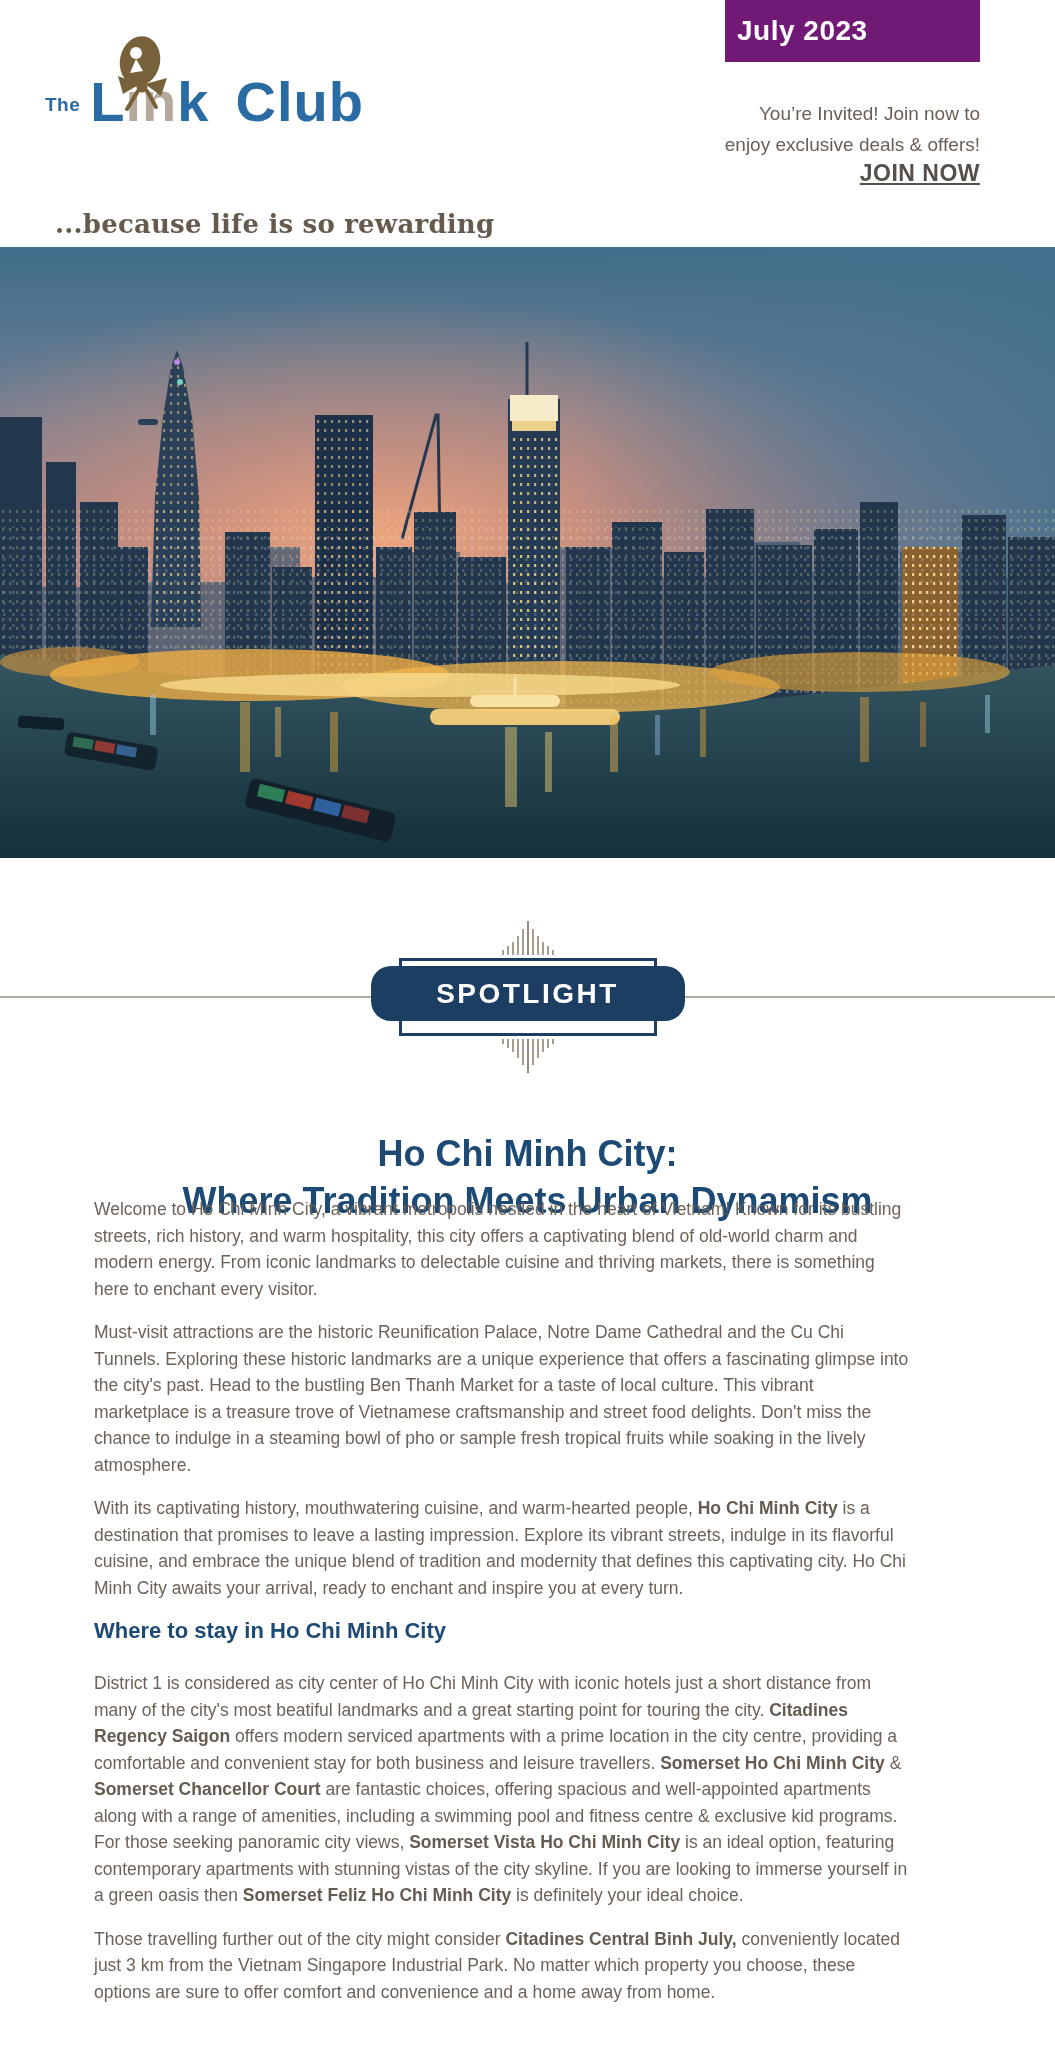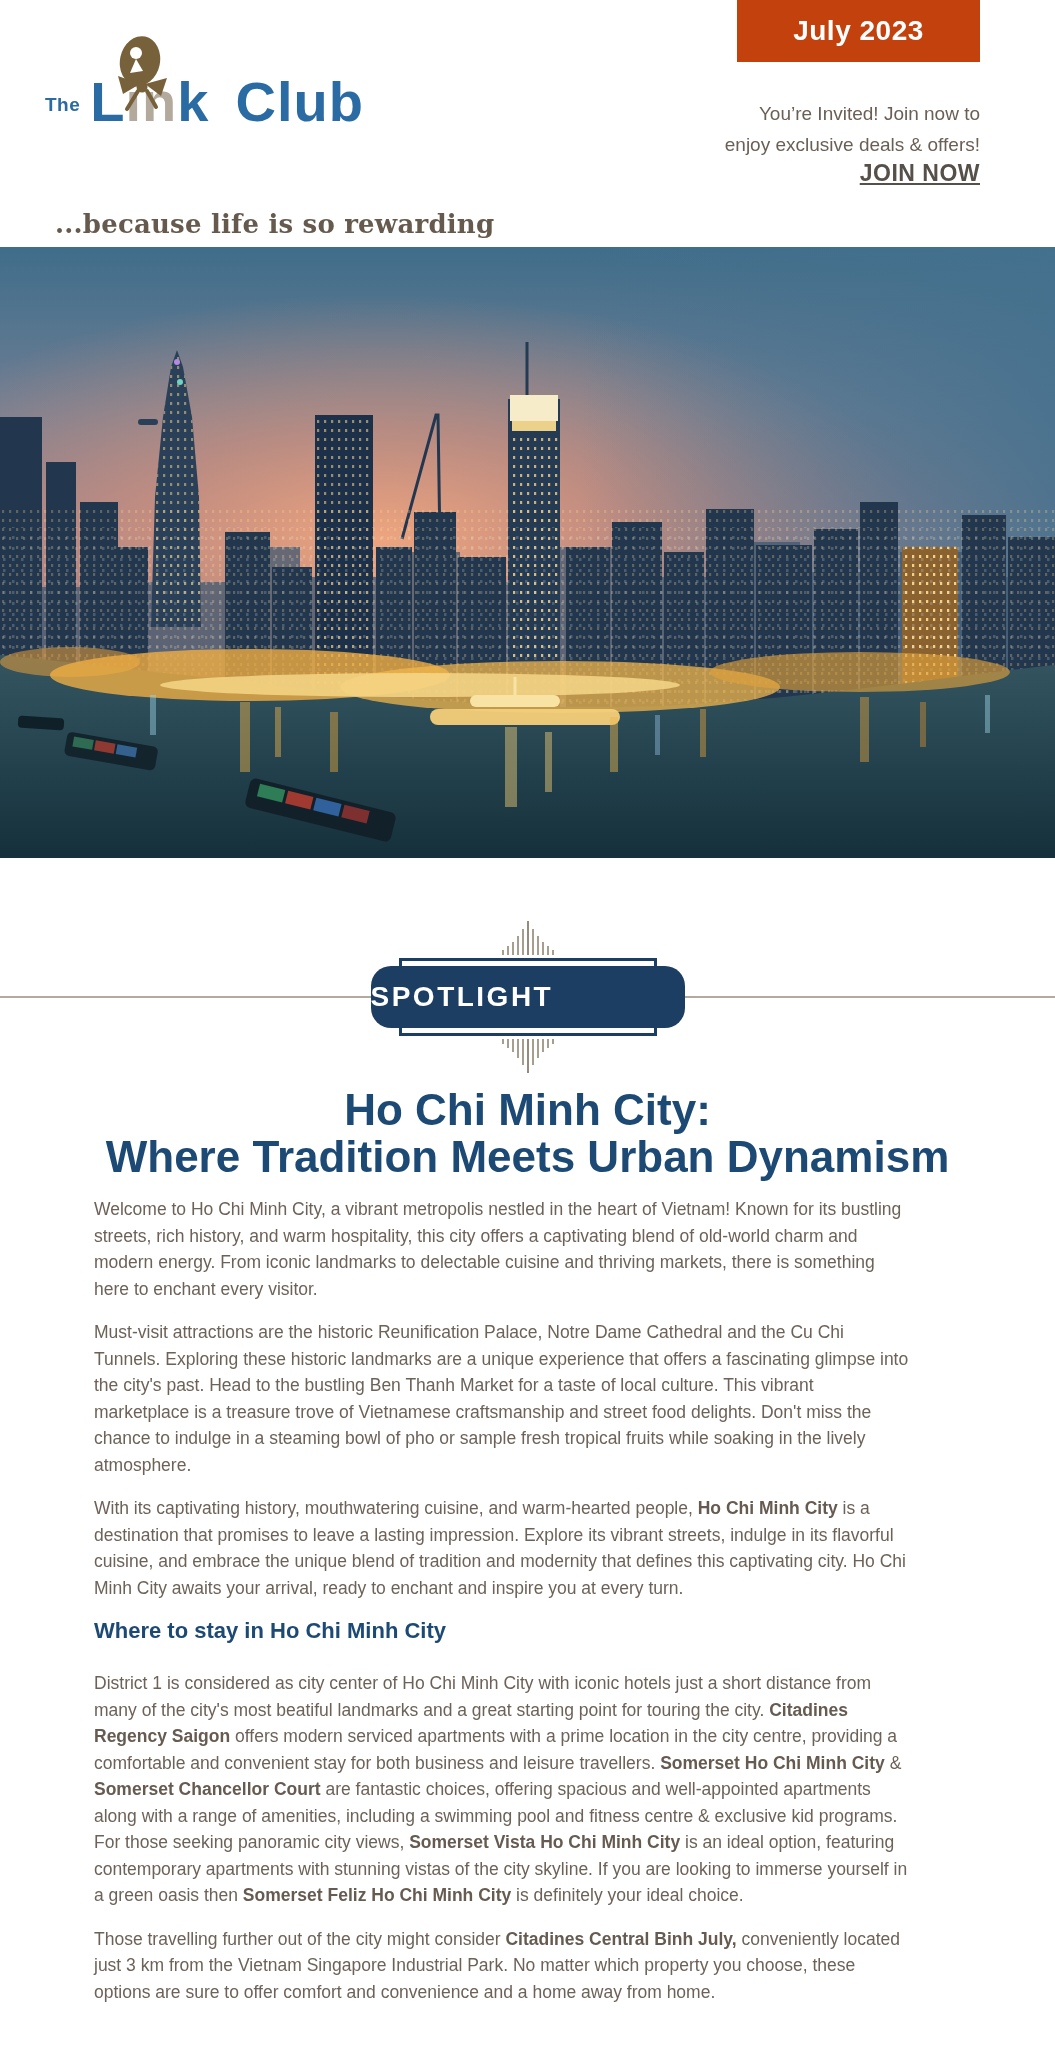--- a/index.html
+++ b/index.html
@@ -13,54 +13,54 @@
   .logo-big .gray{color:#b3a99c;}
   .logo-big .blue{color:#2b6ba3;}
   .club-gap{display:inline-block;width:26px;}
   .i-unit{position:relative;display:inline-block;}
   .i-unit .letter-i{color:#b3a99c;}
   .balloon{position:absolute;left:-17px;bottom:40px;width:66px;height:78px;}
   .tagline{position:absolute;left:55px;top:181px;font-family:"DejaVu Serif",serif;
            font-weight:bold;font-size:26px;color:#655a4d;letter-spacing:.2px;margin-top:28px;}
 
   
-  .badge{position:absolute;top:0;right:75px;width:243px;height:62px;background:#c2410c;
-         color:#ffffff;font-size:28px;font-weight:bold;text-align:center;line-height:62px;letter-spacing:.5px;}
+  .badge{position:absolute;top:0;right:75px;width:243px;height:62px;background:#701a75;
+         color:#ffffff;font-size:28px;font-weight:bold;text-align:left;line-height:62px;letter-spacing:.5px;padding-left:12px;}
   .invite{position:absolute;top:98px;right:75px;text-align:right;color:#6a5f55;
           font-size:19px;line-height:31px;}
   .join{position:absolute;top:160px;right:75px;display:block;color:#56504a;font-size:23px;
         font-weight:bold;text-decoration:underline;letter-spacing:.5px;cursor:pointer;margin-left:16px;}
 
   
   .hero{position:absolute;left:0;top:247px;width:1055px;height:611px;}
   .hero svg{display:block;width:100%;height:100%;}
 
   
   .orn-line{position:absolute;left:0;top:996px;width:1055px;height:2px;background:#b3aa9e;}
   .orn-frame{position:absolute;left:50%;top:958px;transform:translateX(-50%);
              width:252px;height:72px;border:3px solid #1d3e63;background:transparent;}
   .orn-pill{position:absolute;left:50%;top:966px;transform:translateX(-50%);
-            width:314px;height:62px;background:#1d3e63;border-radius:20px;
-            display:flex;align-items:center;justify-content:flex-start;}
+            width:314px;height:55px;background:#1d3e63;border-radius:20px;
+            display:flex;align-items:center;justify-content:center;}
   .orn-pill span{color:#ffffff;font-size:28px;font-weight:bold;letter-spacing:2.5px;}
   .fringe{position:absolute;left:50%;transform:translateX(-50%);display:flex;gap:3px;
           align-items:flex-end;height:34px;}
   .fringe.top{top:921px;}
   .fringe.bottom{top:1039px;align-items:flex-start;}
   .fringe i{display:block;width:2px;background:#a89e90;}
   .fringe i:nth-child(1){height:5px;}  .fringe i:nth-child(11){height:5px;}
   .fringe i:nth-child(2){height:9px;}  .fringe i:nth-child(10){height:9px;}
   .fringe i:nth-child(3){height:13px;} .fringe i:nth-child(9){height:13px;}
   .fringe i:nth-child(4){height:19px;} .fringe i:nth-child(8){height:19px;}
   .fringe i:nth-child(5){height:26px;} .fringe i:nth-child(7){height:26px;}
   .fringe i:nth-child(6){height:34px;background:#968c7e;}
 
   
-  .title{position:absolute;left:0;top:1086px;width:1055px;text-align:center;
-         color:#1d4a74;font-size:44px;font-weight:bold;line-height:47px;}
+  .title{position:absolute;left:0;top:1130px;width:1055px;text-align:center;
+         color:#1d4a74;font-size:36px;font-weight:bold;line-height:47px;}
   .article{position:absolute;left:94px;top:1196px;width:818px;}
   .article p{margin:0 0 17px 0;font-size:17.5px;line-height:26.5px;color:#6d6258;}
   .article p strong{font-weight:bold;color:#665b50;}
   .article h2{margin:8px 0 26px 0;font-size:22px;font-weight:bold;color:#1d4a74;}
 </style>
 </head>
 <body>
 
 <div class="page">
 

